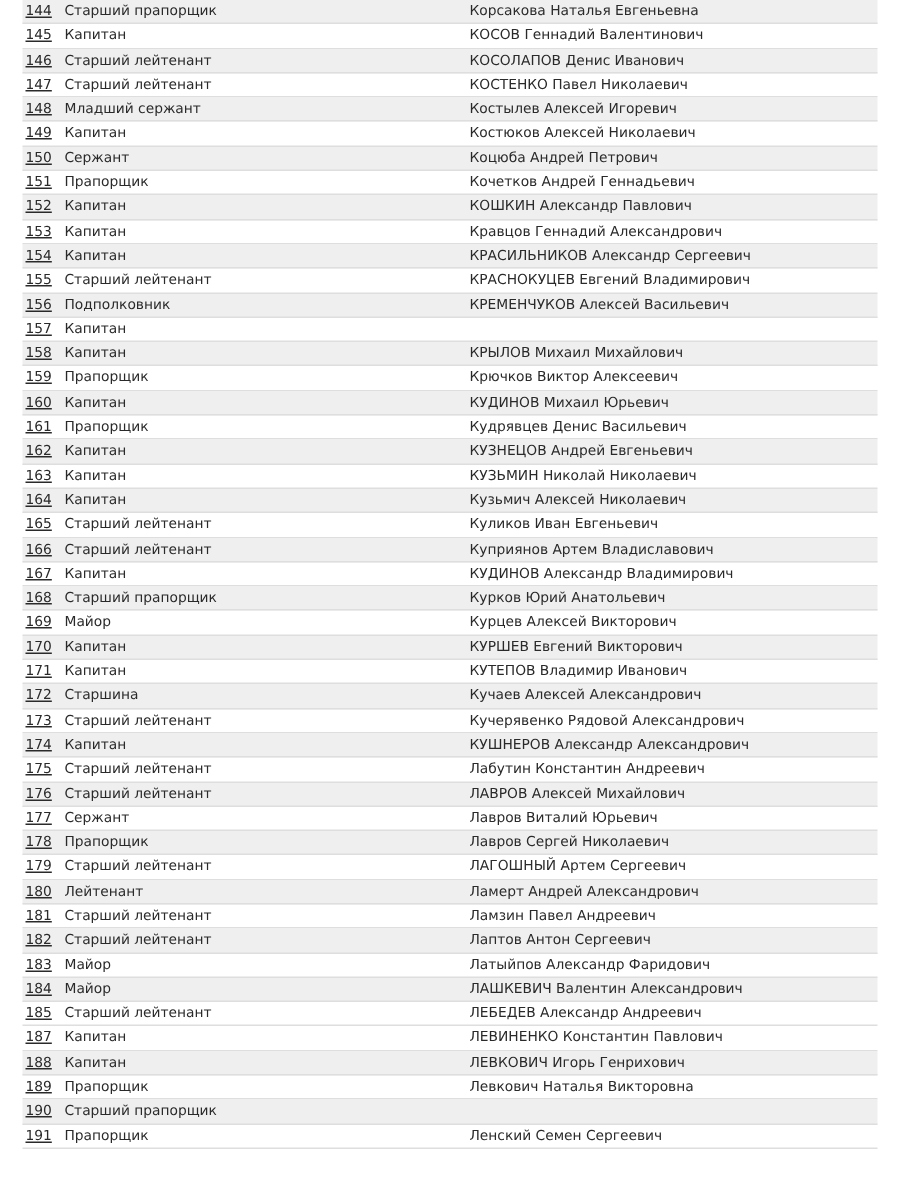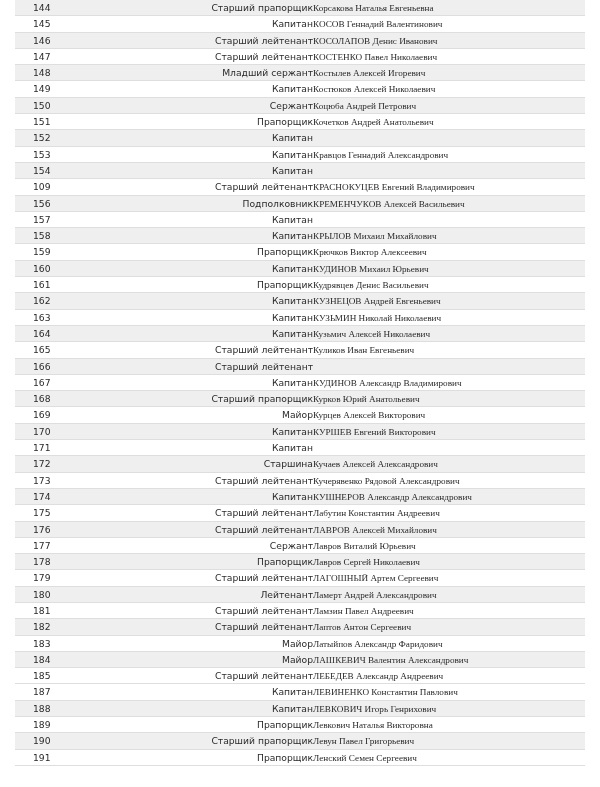--- a/index.html
+++ b/index.html
@@ -1,22 +1,22 @@
 <!DOCTYPE html>
 <html><head>
   <meta charset="utf-8">
   <style>
     html, body { margin: 0; padding: 0; background: #ffffff; }
     body { width: 600px; height: 787px; overflow: hidden; font-family: "DejaVu Sans", sans-serif; color: #2a2a2a; }
     .table { position: absolute; left: 15px; top: 0; width: 570px; border-collapse: collapse; }
     .row { display: flex; height: 16.3px; line-height: 16.3px; font-size: 9.2px; border-bottom: 1px solid #dedede; box-sizing: border-box; }
     .row.alt { background: #efefef; }
-    .num { width: 28px; padding-left: 18px; box-sizing: border-box; }
-    .rank { width: 270px; text-align: right; }
-    .name { flex: 1; font-family: Liberation Serif, serif; }
+    .num { width: 28px; padding-left: 2px; box-sizing: border-box; text-decoration: underline; }
+    .rank { width: 270px; }
+    .name { flex: 1; }
   </style>
 </head>
 <body>
 
 <div class="table" id="table">
     <div class="row alt">
       <div class="num">144</div>
       <div class="rank">Старший прапорщик</div>
       <div class="name">Корсакова Наталья Евгеньевна</div>
     </div>
@@ -46,37 +46,39 @@
       <div class="name">Костюков Алексей Николаевич</div>
     </div>
     <div class="row alt">
       <div class="num">150</div>
       <div class="rank">Сержант</div>
       <div class="name">Коцюба Андрей Петрович</div>
     </div>
     <div class="row">
       <div class="num">151</div>
       <div class="rank">Прапорщик</div>
-      <div class="name">Кочетков Андрей Анатольевич</div>
+      <div class="name">Кочетков Андрей Геннадьевич</div>
     </div>
     <div class="row alt">
       <div class="num">152</div>
       <div class="rank">Капитан</div>
+      <div class="name">КОШКИН Александр Павлович</div>
     </div>
     <div class="row">
       <div class="num">153</div>
       <div class="rank">Капитан</div>
       <div class="name">Кравцов Геннадий Александрович</div>
     </div>
     <div class="row alt">
       <div class="num">154</div>
       <div class="rank">Капитан</div>
-    </div>
-    <div class="row">
-      <div class="num">109</div>
+      <div class="name">КРАСИЛЬНИКОВ Александр Сергеевич</div>
+    </div>
+    <div class="row">
+      <div class="num">155</div>
       <div class="rank">Старший лейтенант</div>
       <div class="name">КРАСНОКУЦЕВ Евгений Владимирович</div>
     </div>
     <div class="row alt">
       <div class="num">156</div>
       <div class="rank">Подполковник</div>
       <div class="name">КРЕМЕНЧУКОВ Алексей Васильевич</div>
     </div>
     <div class="row">
       <div class="num">157</div>
@@ -118,20 +120,21 @@
       <div class="name">Кузьмич Алексей Николаевич</div>
     </div>
     <div class="row">
       <div class="num">165</div>
       <div class="rank">Старший лейтенант</div>
       <div class="name">Куликов Иван Евгеньевич</div>
     </div>
     <div class="row alt">
       <div class="num">166</div>
       <div class="rank">Старший лейтенант</div>
+      <div class="name">Куприянов Артем Владиславович</div>
     </div>
     <div class="row">
       <div class="num">167</div>
       <div class="rank">Капитан</div>
       <div class="name">КУДИНОВ Александр Владимирович</div>
     </div>
     <div class="row alt">
       <div class="num">168</div>
       <div class="rank">Старший прапорщик</div>
       <div class="name">Курков Юрий Анатольевич</div>
@@ -142,20 +145,21 @@
       <div class="name">Курцев Алексей Викторович</div>
     </div>
     <div class="row alt">
       <div class="num">170</div>
       <div class="rank">Капитан</div>
       <div class="name">КУРШЕВ Евгений Викторович</div>
     </div>
     <div class="row">
       <div class="num">171</div>
       <div class="rank">Капитан</div>
+      <div class="name">КУТЕПОВ Владимир Иванович</div>
     </div>
     <div class="row alt">
       <div class="num">172</div>
       <div class="rank">Старшина</div>
       <div class="name">Кучаев Алексей Александрович</div>
     </div>
     <div class="row">
       <div class="num">173</div>
       <div class="rank">Старший лейтенант</div>
       <div class="name">Кучерявенко Рядовой Александрович</div>
@@ -231,20 +235,19 @@
       <div class="name">ЛЕВКОВИЧ Игорь Генрихович</div>
     </div>
     <div class="row">
       <div class="num">189</div>
       <div class="rank">Прапорщик</div>
       <div class="name">Левкович Наталья Викторовна</div>
     </div>
     <div class="row alt">
       <div class="num">190</div>
       <div class="rank">Старший прапорщик</div>
-      <div class="name">Левун Павел Григорьевич</div>
     </div>
     <div class="row">
       <div class="num">191</div>
       <div class="rank">Прапорщик</div>
       <div class="name">Ленский Семен Сергеевич</div>
     </div>
   </div>
 
 </body></html>

